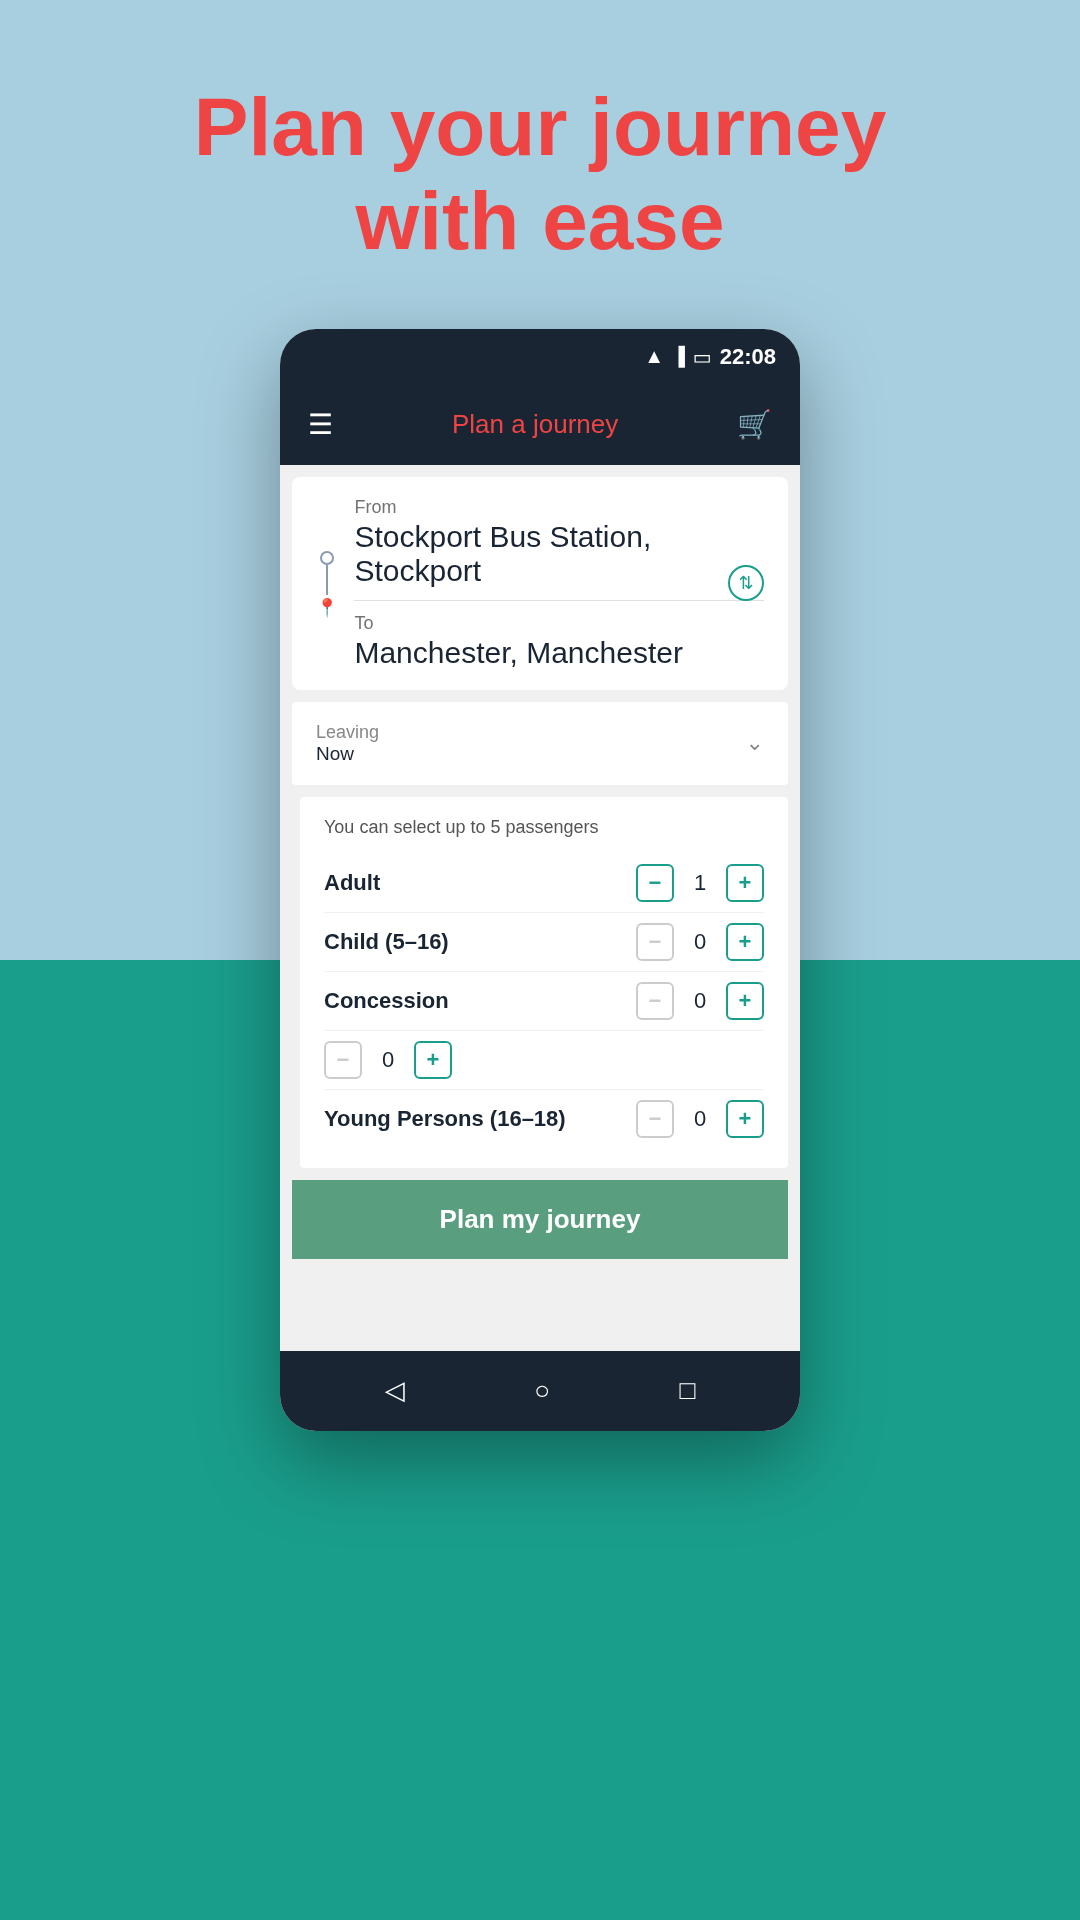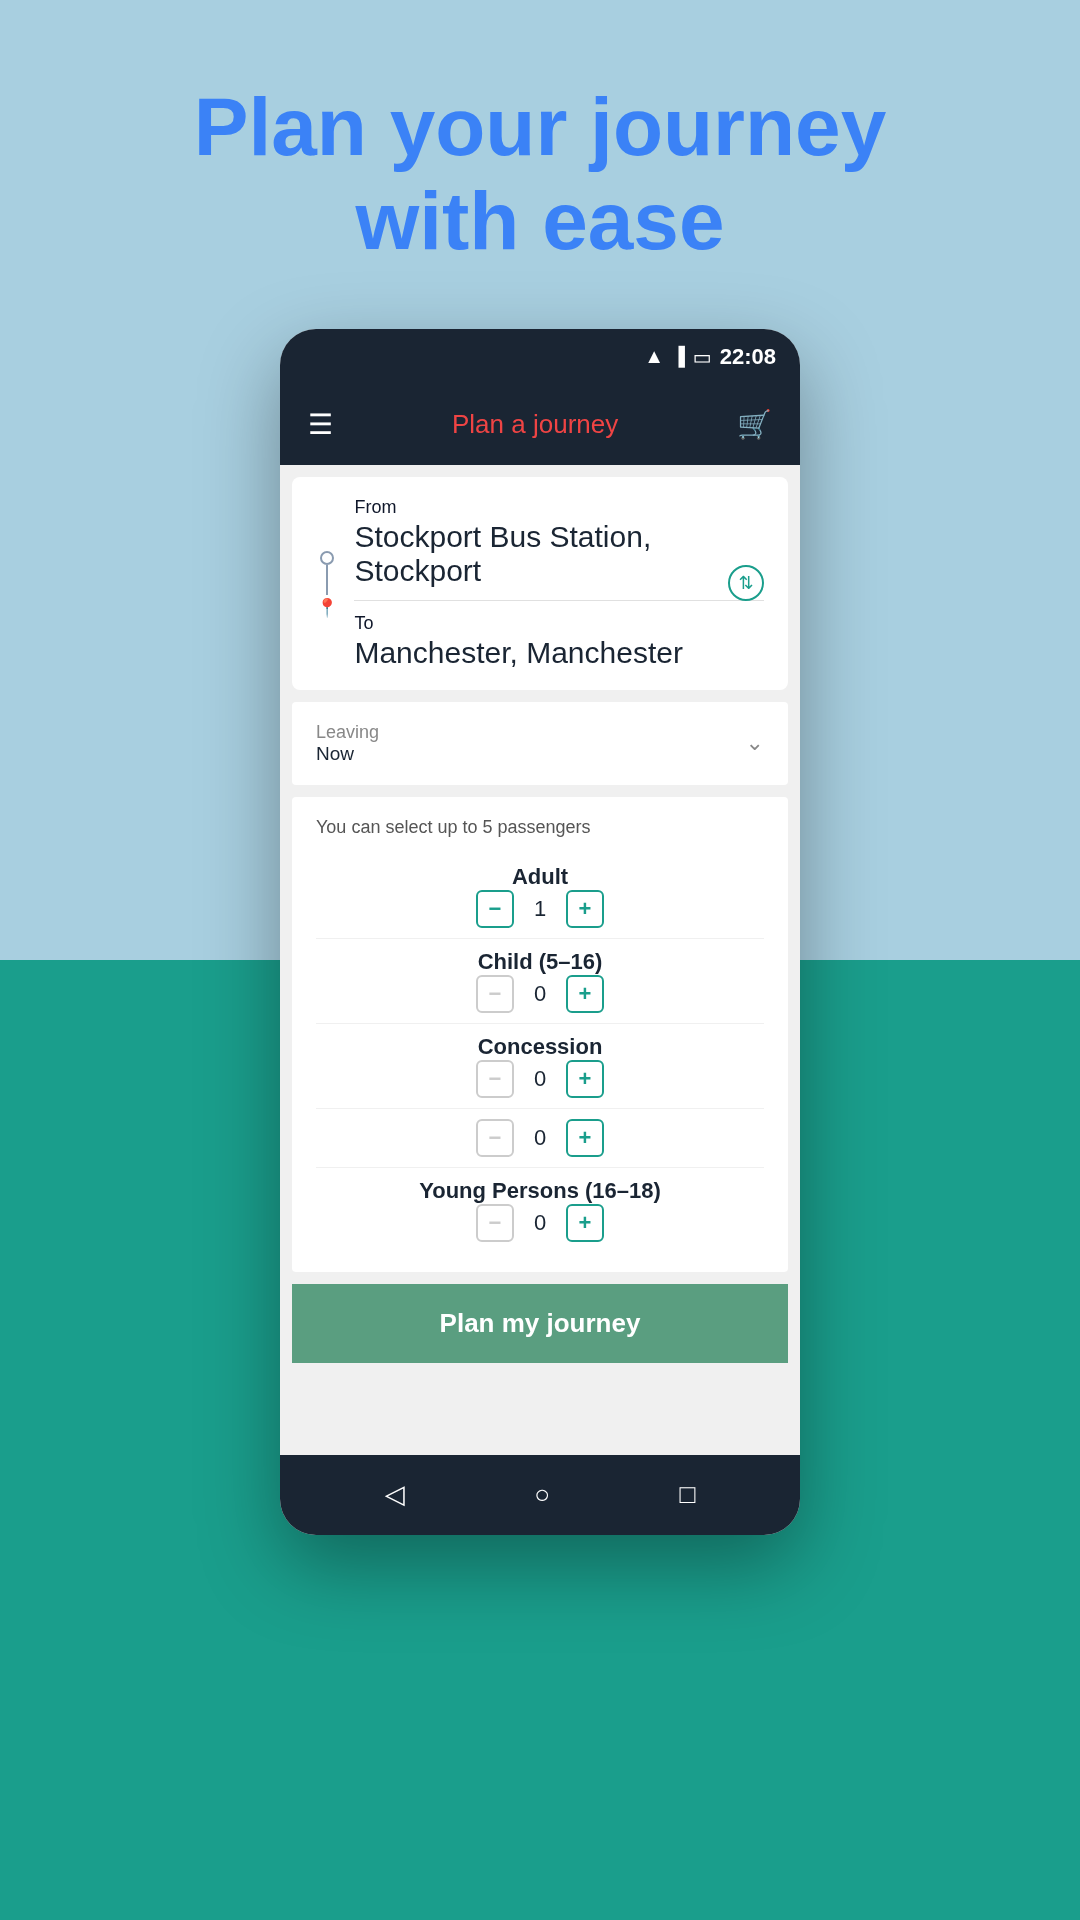--- a/index.html
+++ b/index.html
@@ -30,21 +30,21 @@
       width: 1080px;
       height: 960px;
       background-color: #1a9e8c;
       z-index: 0;
     }
 
     .hero-title {
       position: relative;
       z-index: 1;
       text-align: center;
-      color: #3b82f6;
+      color: #ef4444;
       font-size: 82px;
       font-weight: 800;
       line-height: 1.15;
       padding: 80px 60px 60px 60px;
       width: 100%;
     }
 
     .phone-wrapper {
       position: relative;
       z-index: 2;
@@ -163,21 +163,21 @@
       font-size: 18px;
       margin-top: 2px;
     }
 
     .route-fields {
       flex: 1;
     }
 
     .route-label {
       font-size: 18px;
-      color: #0f172a;
+      color: #737373;
       margin-bottom: 2px;
     }
 
     .route-value {
       font-size: 30px;
       color: #1a2533;
       font-weight: 500;
     }
 
     .route-divider {
@@ -231,38 +231,37 @@
     }
 
     .chevron-down {
       color: #888;
       font-size: 22px;
     }
 
     
     .passengers-card {
       background: white;
-      margin: 0 12px 12px 12px;
+      margin: 0 12px 12px 20px;
       border-radius: 4px;
       padding: 20px 24px;
     }
 
     .passengers-hint {
       font-size: 18px;
       color: #555;
       margin-bottom: 16px;
     }
 
     .passenger-row {
       display: flex;
       align-items: center;
       justify-content: space-between;
       padding: 10px 0;
       border-bottom: 1px solid #f0f0f0;
-      flex-direction: column;
     }
 
     .passenger-row:last-child {
       border-bottom: none;
     }
 
     .passenger-label {
       font-size: 22px;
       font-weight: 600;
       color: #1a2533;

